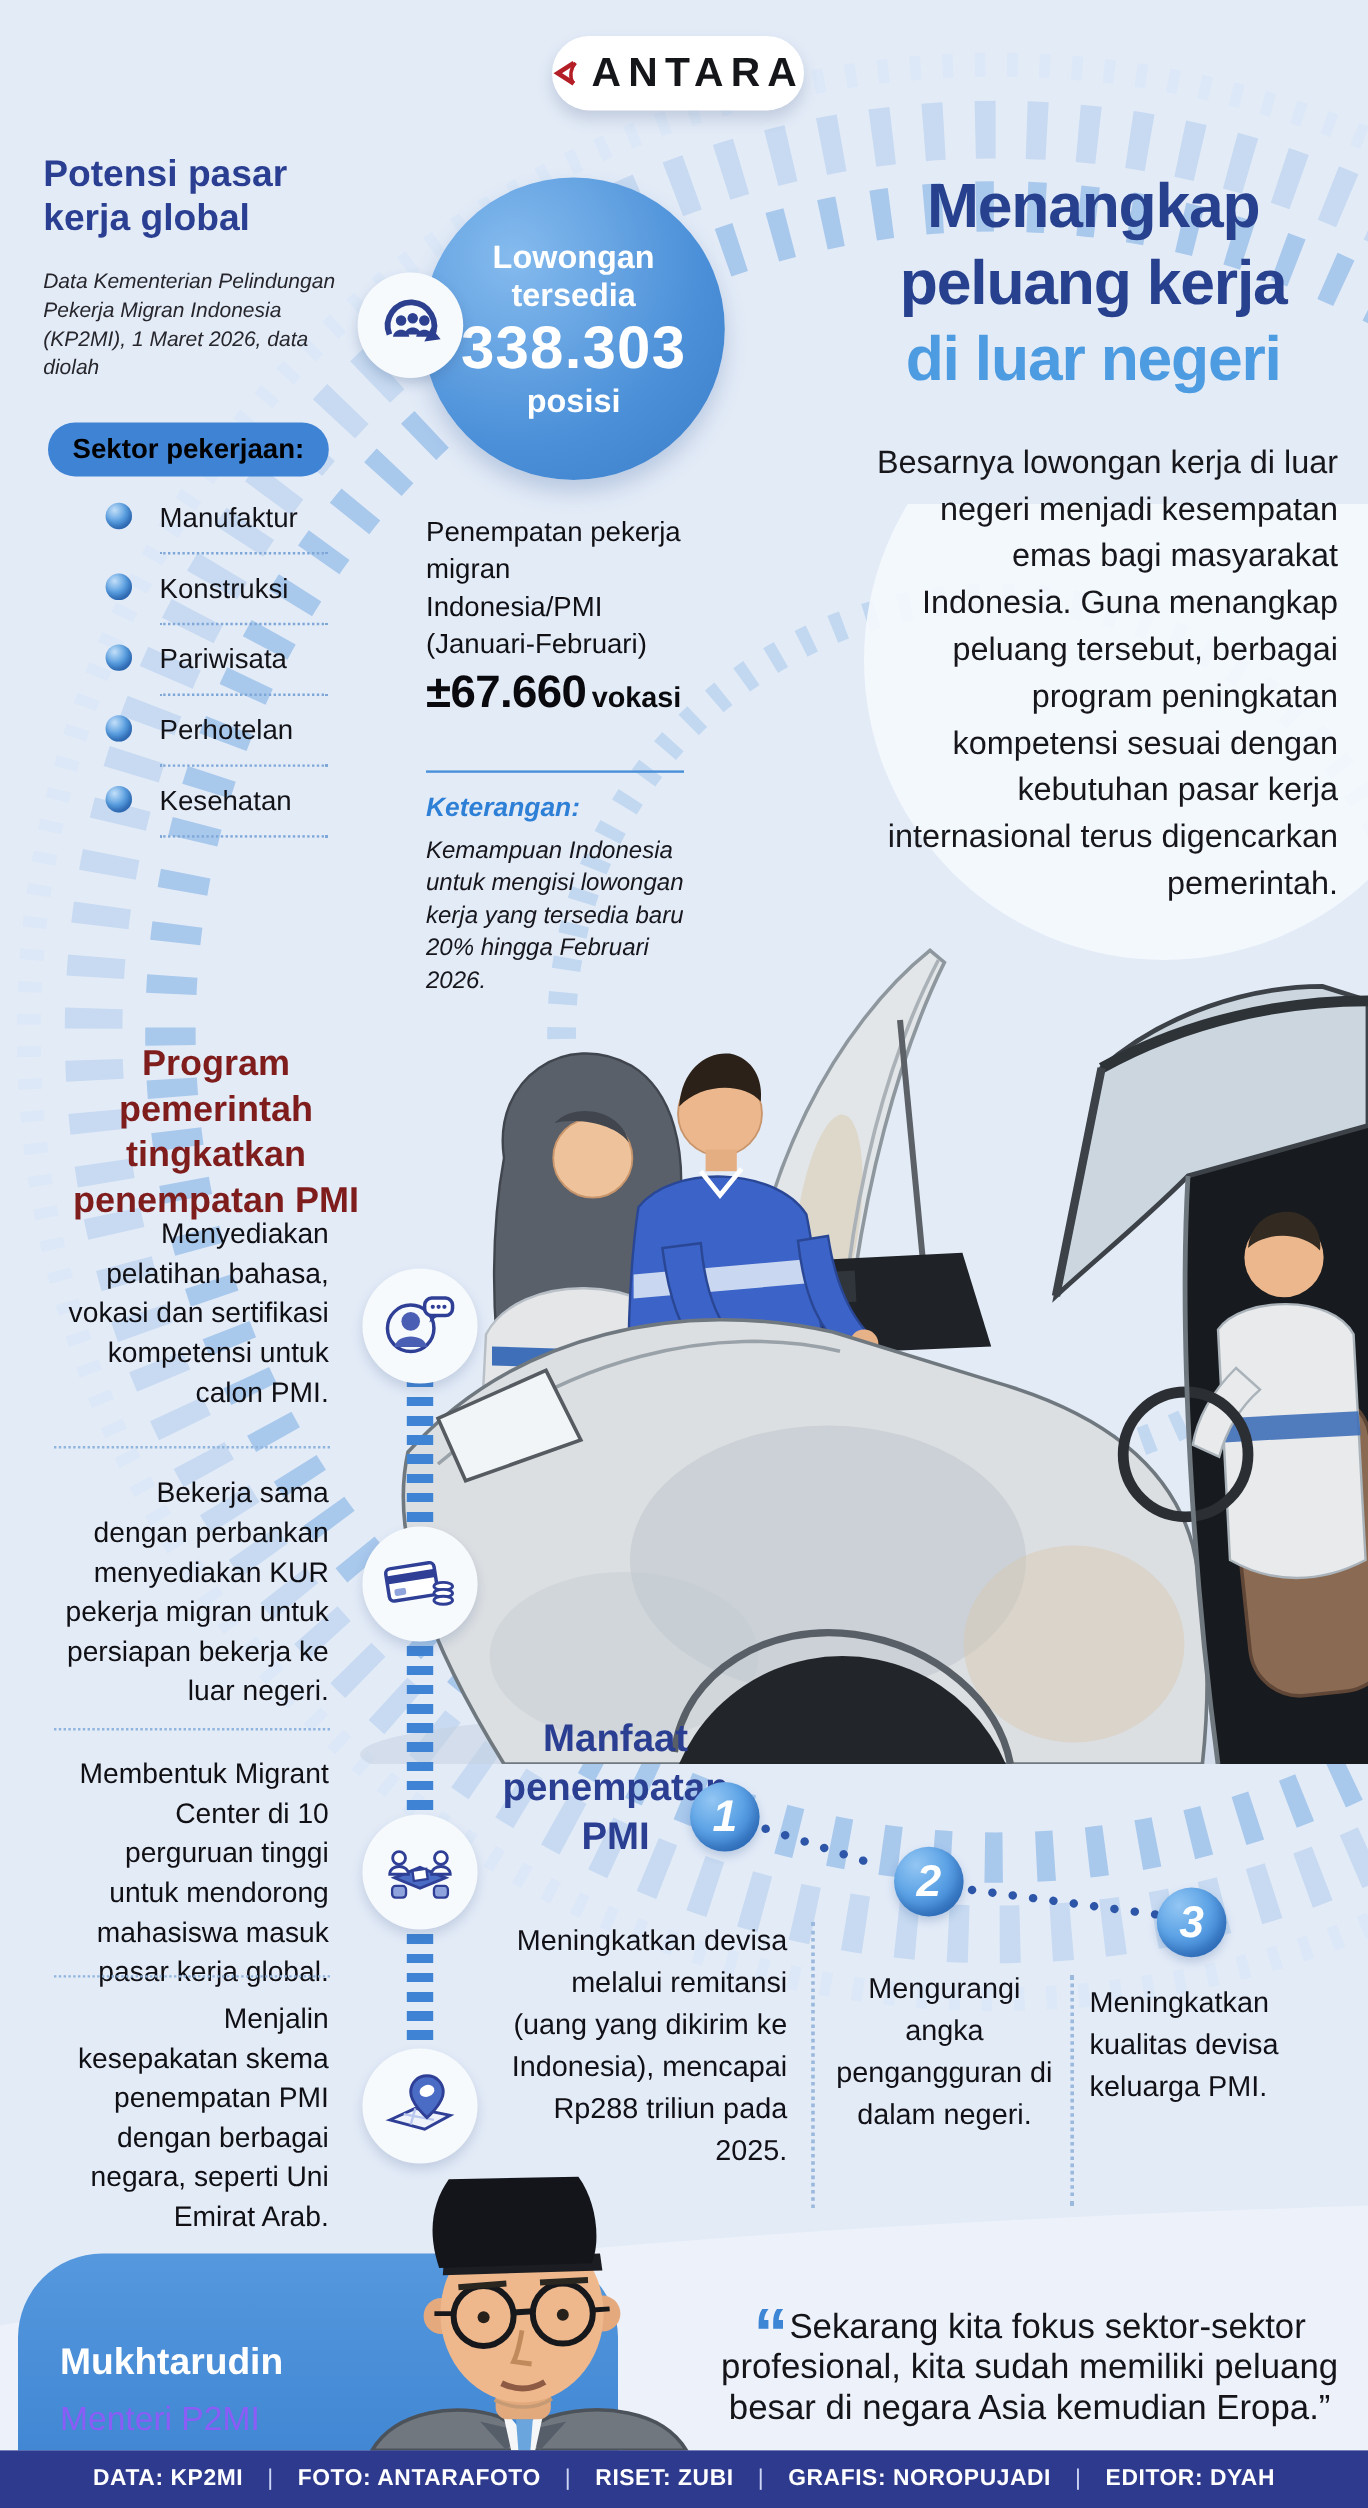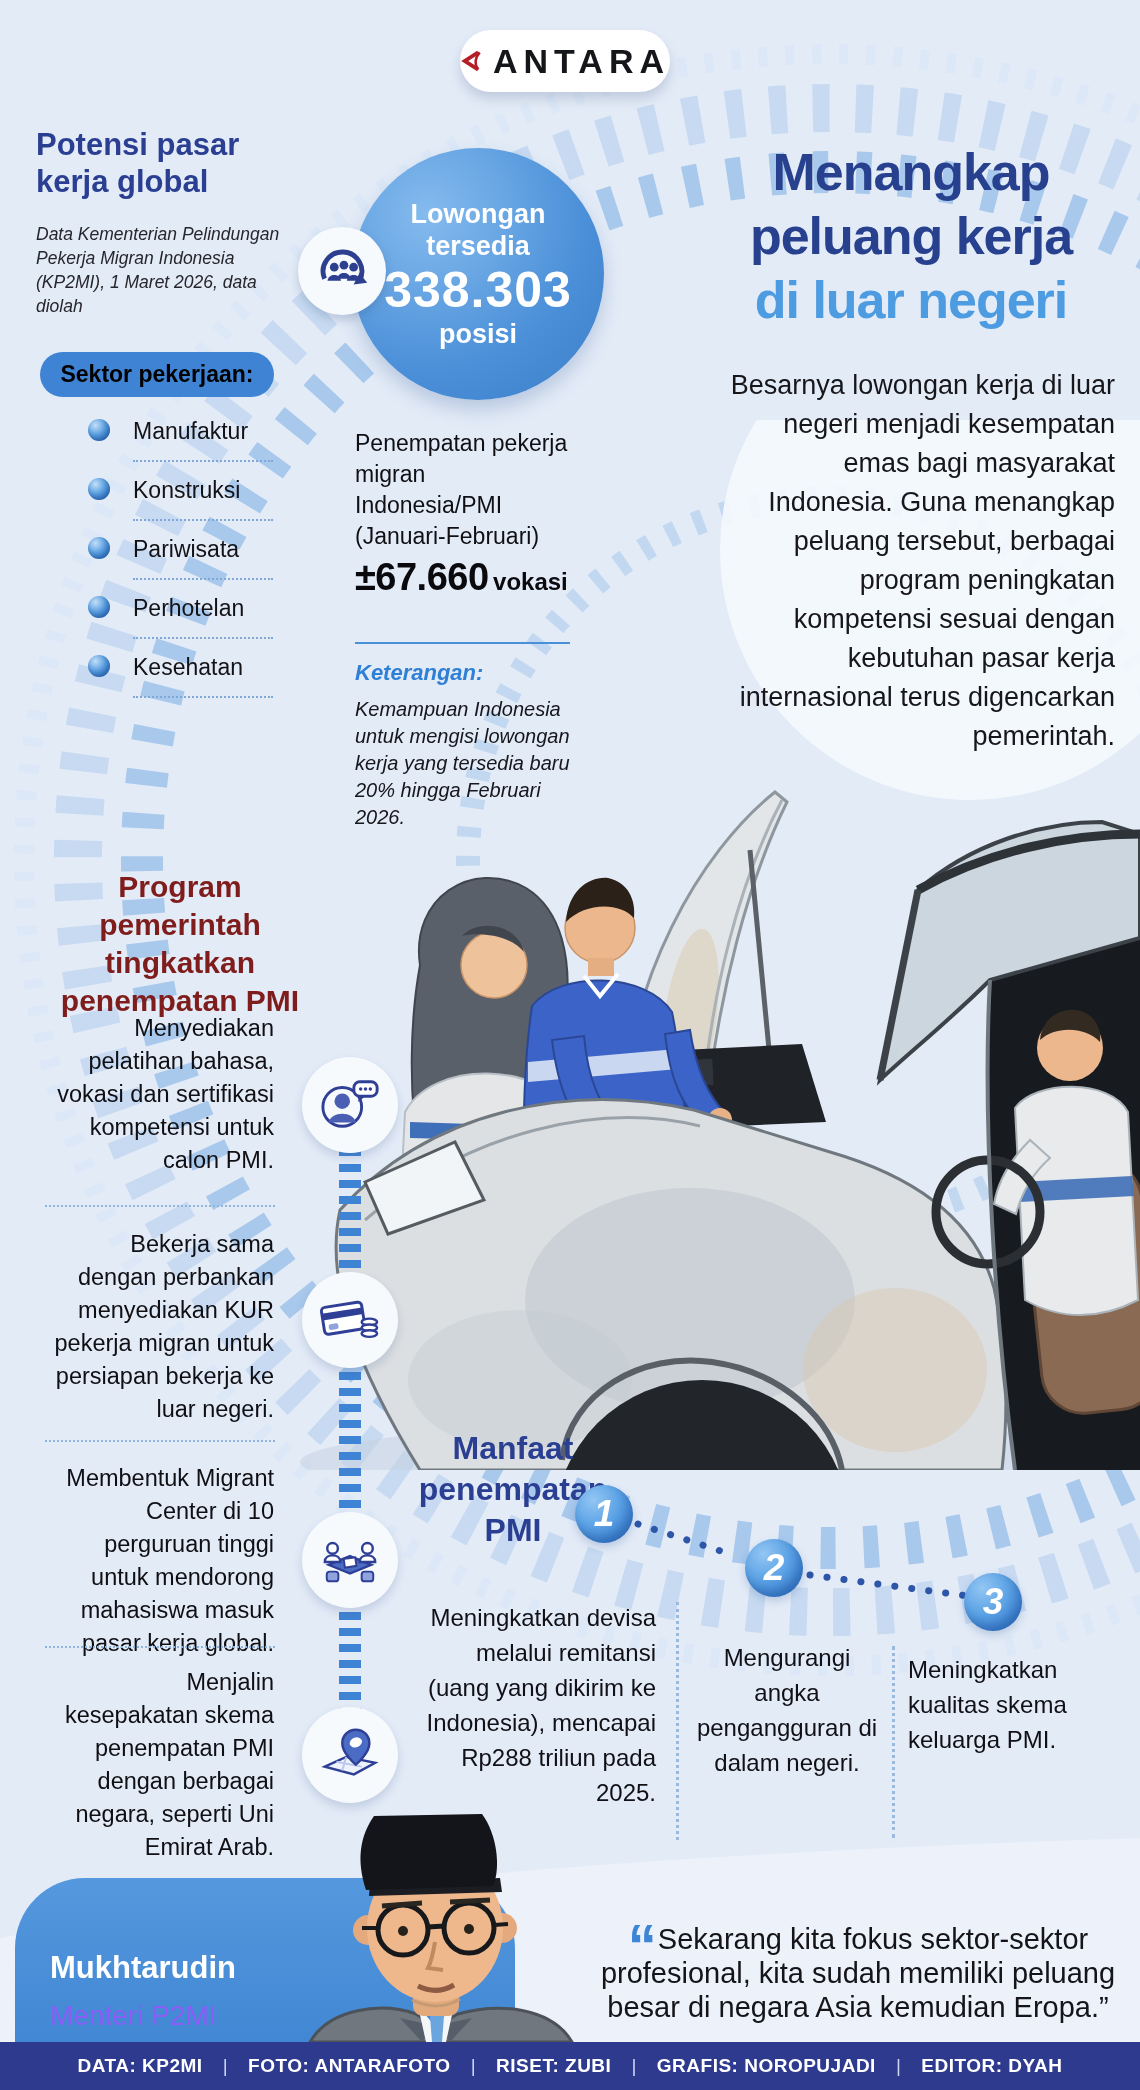--- a/index.html
+++ b/index.html
@@ -376,21 +376,21 @@
       <span>2</span>
     </div>
   <div class="abs num-circle nc3">
       <span>3</span>
     </div>
 
   <div class="abs benefit-text bt1">Meningkatkan devisa melalui remitansi (uang yang dikirim ke Indonesia), mencapai Rp288 triliun pada 2025.</div>
   <div class="abs benefit-divider bd1"></div>
   <div class="abs benefit-text bt2">Mengurangi angka pengangguran di dalam negeri.</div>
   <div class="abs benefit-divider bd2"></div>
-  <div class="abs benefit-text bt3">Meningkatkan kualitas skema keluarga PMI.</div>
+  <div class="abs benefit-text bt3">Meningkatkan kualitas devisa keluarga PMI.</div>
 
   <div class="abs quote-panel"></div>
 
   <svg class="abs portrait" width="370" height="232" viewBox="0 0 370 232">
     <path d="M60,232 C80,198 132,192 166,204 L185,216 L208,204 C250,192 302,198 322,232 Z" fill="#70777f" stroke="#4c525a" stroke-width="3"></path>
     <path d="M150,208 L172,232 L185,216 Z" fill="#565e6a"></path>
     <path d="M222,208 L200,232 L185,216 Z" fill="#565e6a"></path>
     <path d="M168,196 L185,216 L204,196 L196,232 L176,232 Z" fill="#f4f6f8"></path>
     <polygon points="180,206 194,206 192,232 182,232" fill="#6aa5dd"></polygon>
     <rect x="163" y="172" width="46" height="34" rx="10" fill="#e2a97d"></rect>

